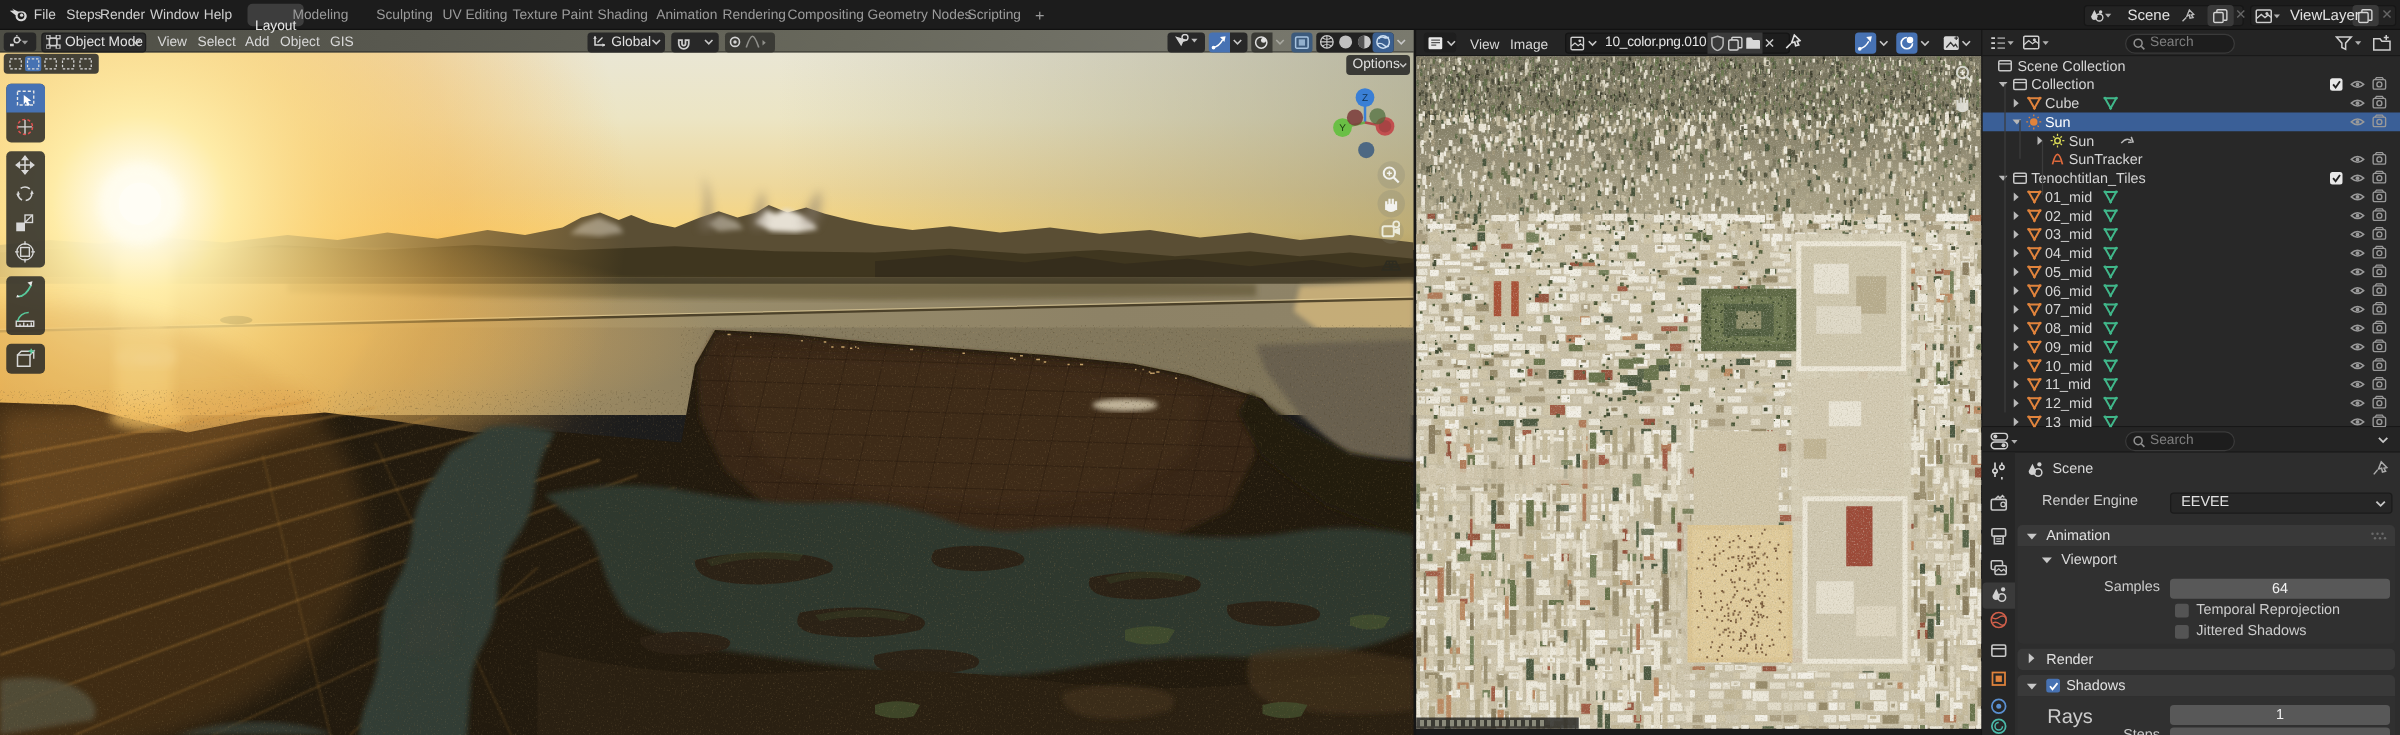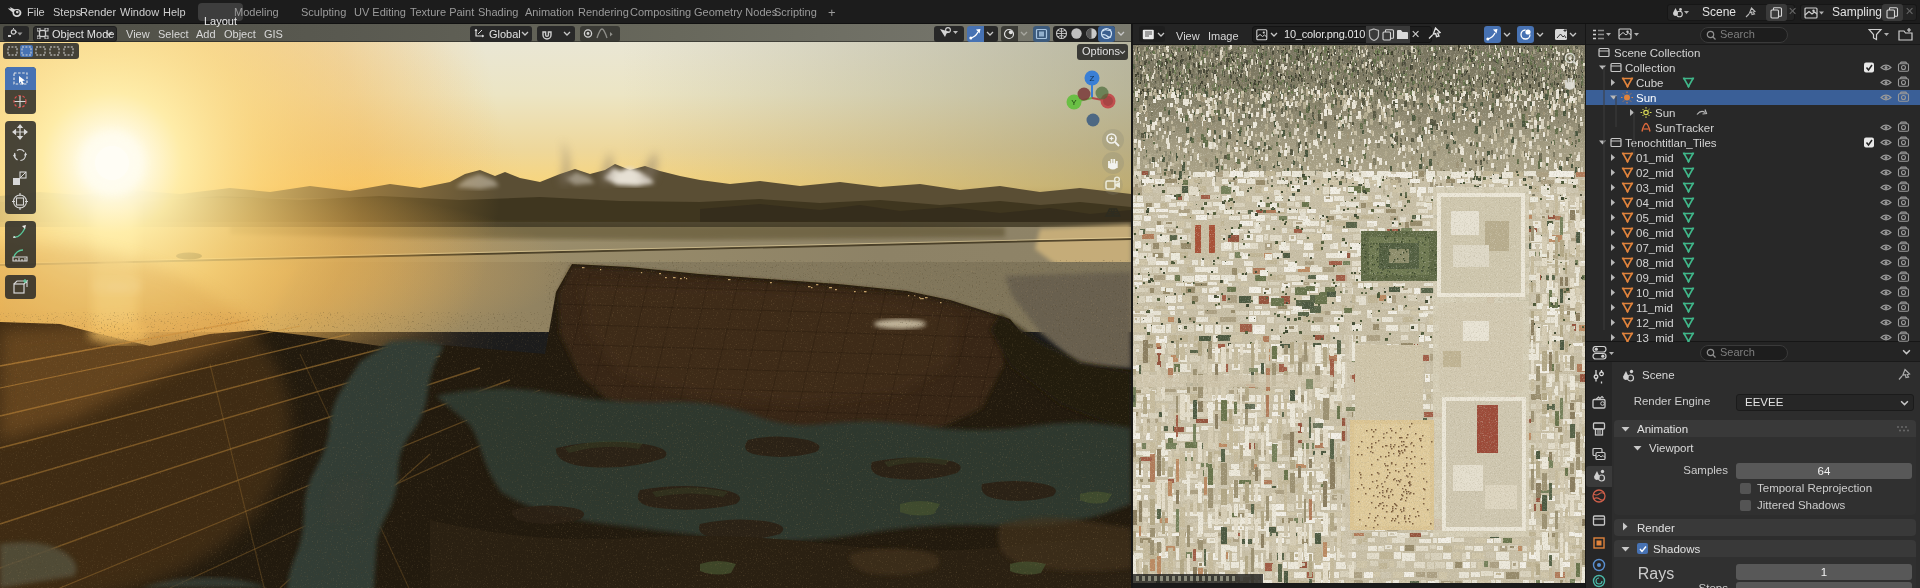--- a/index.html
+++ b/index.html
@@ -389,21 +389,21 @@
     </svg>
     <div class="abs" style="left:1788px;top:4.5px;color:#666;font-size:11px">✕</div>
     <div class="abs" style="left:1800px;top:4px;width:117px;height:17px;background:#232323;border-radius:3px;border:1px solid #161616"></div>
     <div class="abs" style="left:1882px;top:4px;width:21px;height:17px;background:#3a3a3a;border-radius:3px"></div>
     <svg class="abs" style="left:1804px;top:6.5px" width="22" height="12" viewBox="0 0 22 12">
       <rect x="1" y="1" width="12" height="10" rx="1" fill="none" stroke="#cfcfcf" stroke-width="1.2"></rect>
       <path d="M1 8l4-3.5 3 2.5 2.5-2L13 7" fill="none" stroke="#cfcfcf" stroke-width="1.1"></path>
       <circle cx="9.5" cy="3.8" r="1.2" fill="#cfcfcf"></circle>
       <path d="M16 3.5l3 2.5-3 2.5z" fill="#b0b0b0" transform="rotate(90 17.5 6)"></path>
     </svg>
-    <div class="abs" style="left:1832px;top:0;color:#e2e2e2;font-size:12px;line-height:25px">Sampling</div>
+    <div class="abs" style="left:1832px;top:0;color:#e2e2e2;font-size:12px;line-height:25px">ViewLayer</div>
     <svg class="abs" style="left:1886px;top:6.5px" width="13" height="12" viewBox="0 0 13 12">
       <rect x="1" y="3" width="7.5" height="8" rx="1" fill="none" stroke="#d5d5d5" stroke-width="1.1"></rect>
       <path d="M3.5 3V1.5 a0.7 0.7 0 0 1 0.7-0.7 H10 a1.4 1.4 0 0 1 1.5 1.5 V8.5 a0.7 0.7 0 0 1-0.7 0.7 H9" fill="none" stroke="#d5d5d5" stroke-width="1.1"></path>
     </svg>
     <div class="abs" style="left:1905px;top:4.5px;color:#666;font-size:11px">✕</div>
     <div class="abs" style="left:1131px;top:24px;width:2px;height:564px;background:#161616"></div>
     <div class="abs" style="left:1133px;top:24px;width:452px;height:21px;background:#242424;border-bottom:1px solid #191919"></div>
     <div class="abs" style="left:1133px;top:583px;width:452px;height:5px;background:#1a1a1a"></div>
     <div class="abs" style="left:1585px;top:24px;width:1px;height:564px;background:#161616"></div>
     <div class="abs" style="left:1139px;top:26px;width:26px;height:16px;background:#1e1e1e;border-radius:3px"></div>

